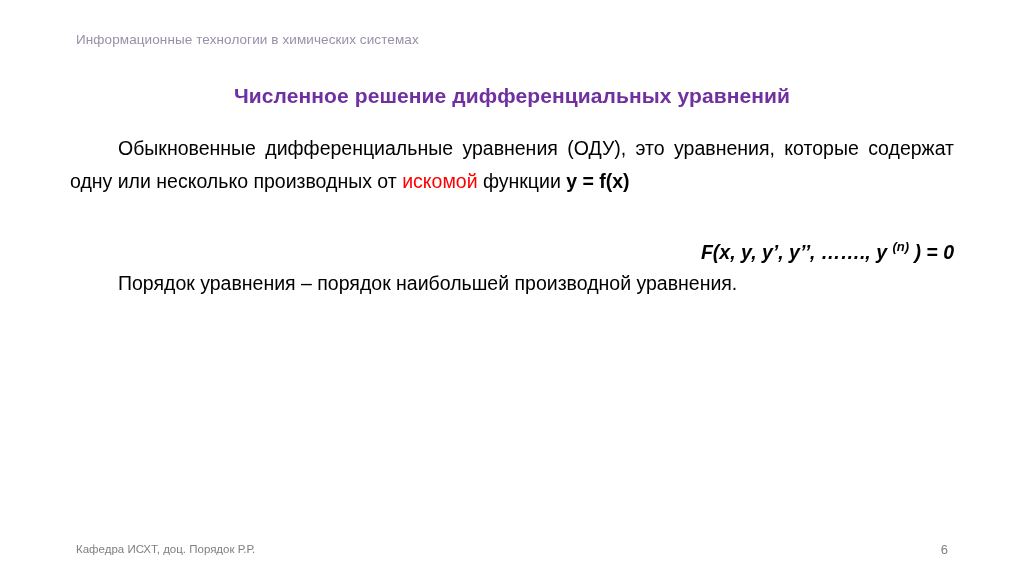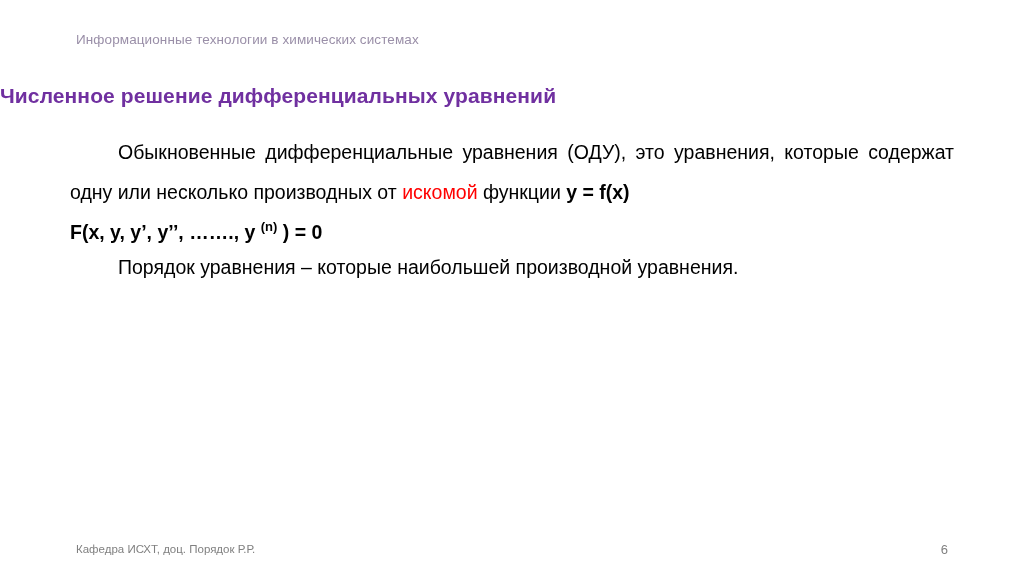--- a/index.html
+++ b/index.html
@@ -28,49 +28,51 @@
     font-size: 13.5px;
     color: #9a8fa8;
     letter-spacing: 0.1px;
     white-space: nowrap;
   }
   .slide-title {
     position: absolute;
     left: 0;
     right: 0;
     top: 84px;
-    text-align: left;
+    text-align: center;
     font-size: 21px;
     font-weight: bold;
     color: #7030a0;
     letter-spacing: 0.1px;
   }
   .body-block {
     position: absolute;
     left: 70px;
     right: 70px;
     top: 132px;
   }
   p.para {
     margin: 0 0 0 0;
     font-size: 19.5px;
-    line-height: 40px;
+    line-height: 33px;
     text-align: justify;
     text-justify: inter-word;
     text-indent: 48px;
     color: #000000;
   }
   .p1 { margin-top: 0; }
   .p2 { margin-top: 36px; }
   .p3 { margin-top: 30px; }
   .formula {
-    text-align: left;
+    margin-top: 34px;
+    text-align: right;
     font-size: 19.5px;
     font-weight: bold;
     line-height: 30px;
+    font-style: italic;
   }
   .formula .sup {
     font-size: 13px;
     vertical-align: super;
   }
   b.bold { font-weight: bold; }
   .accent-red { color: #ff0000; }
   .footer-left {
     position: absolute;
     left: 76px;
@@ -96,20 +98,20 @@
 
   <div class="slide-title">Численное решение дифференциальных уравнений</div>
 
   <div class="body-block">
 
     <p class="para p1"><span>Обыкновенные  дифференциальные  уравнения  (ОДУ),  это  уравнения, которые содержат одну или несколько производных   от </span><span class="accent-red">искомой</span><span>  функции  </span><b class="bold">y = f(x)</b></p>
 
     <div class="formula"><span>F(x, y, y’, y’’, ……., y </span><span class="sup">(n)</span><span> ) = 0</span></div>
 
 
-    <p class="para p3">Порядок уравнения – которые наибольшей производной уравнения.</p>
+    <p class="para p3">Порядок уравнения – порядок наибольшей производной уравнения.</p>
 
   </div>
 
   <div class="footer-left">Кафедра ИСХТ,  доц. Порядок Р.Р.</div>
   <div class="footer-page">6</div>
 
 </div>
 
 </body></html>

